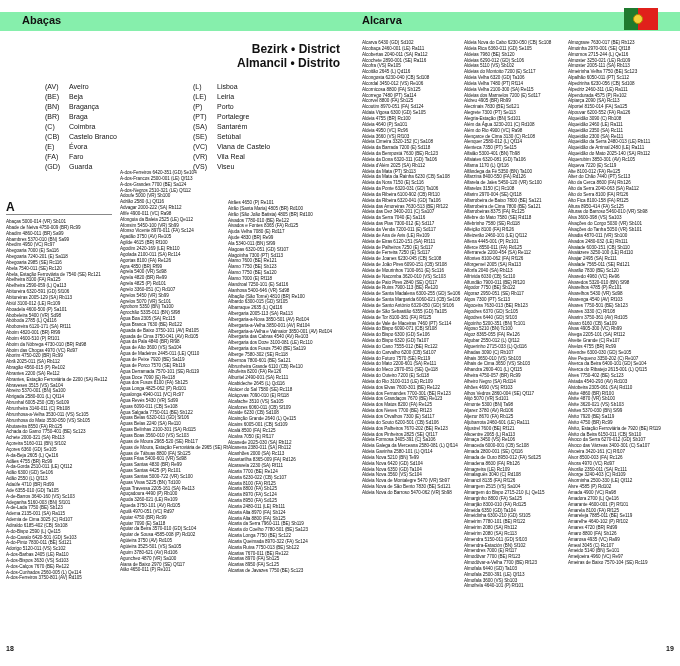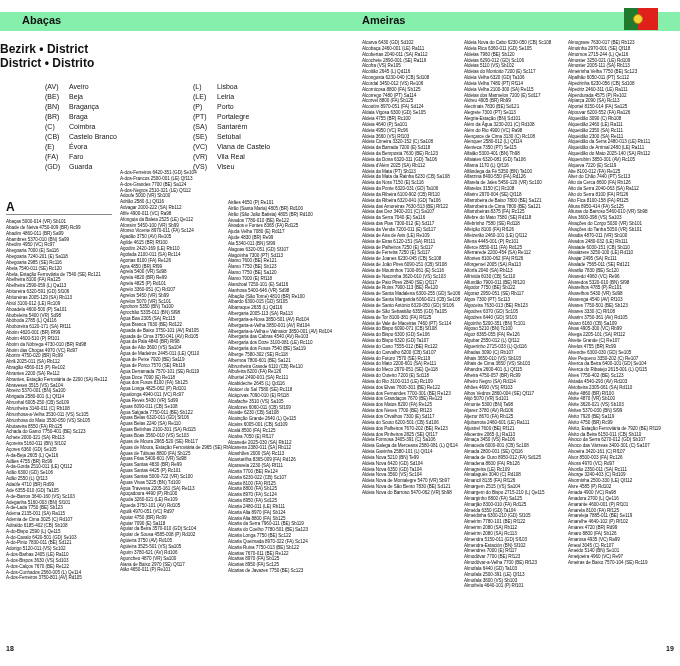--- a/index.html
+++ b/index.html
@@ -10,42 +10,42 @@
 .header-bar{position:absolute;top:12px;height:19px;background:#86efac}
 .left .header-bar{left:0;width:340px}
 .right .header-bar{left:0;width:340px}
 .header-title{position:absolute;top:2px;font-weight:bold;font-size:11px;color:#111}
 .left .header-title{left:22px}
 .right .header-title{left:22px}
 .flag{position:absolute;left:284px;top:8px;width:34px;height:22px;display:flex}
 .flag .g{width:40%;background:#1f7a2e}
 .flag .r{width:60%;background:#e0201b}
 .flag .emb{position:absolute;left:9px;top:6px;width:10px;height:10px;border-radius:50%;background:#f3d23a;border:1px solid #b38b00}
-.district-title{position:absolute;left:0;width:340px;top:42px;text-align:left;font-weight:bold;font-size:12px;line-height:14px}
+.district-title{position:absolute;left:0;width:340px;top:42px;text-align:right;font-weight:bold;font-size:12px;line-height:14px}
 .dist-list{position:absolute;top:82px;font-size:7px;line-height:10px}
 .dist-list.a{left:45px}
 .dist-list.b{left:193px}
 .dist-row{display:flex}
 .dist-code{width:24px}
 .letter{position:absolute;left:6px;top:200px;font-weight:bold;font-size:12px}
 .letter-line{position:absolute;left:6px;top:214px;width:106px;height:1px;background:#888}
 .col{position:absolute;font-size:4.6px;line-height:5.85px;white-space:nowrap;overflow:hidden;letter-spacing:-0.05px}
 .col div{padding-left:3px;text-indent:-3px}
 .page-num{position:absolute;top:645px;font-weight:bold;font-size:7px}
 </style>
 </head>
 <body>
 
 <div class="page left">
   <div class="header-bar">
     <span class="header-title">Abaças</span>
   </div>
   <div class="district-title">
     <div>Bezirk • District</div>
-    <div>District • Distrito</div>
+    <div>Almancil • Distrito</div>
   </div>
   <div class="dist-list a" id="distA">
       <div class="dist-row">
         <span class="dist-code">(AV)</span>
         <span>Aveiro</span>
       </div>
       <div class="dist-row">
         <span class="dist-code">(BE)</span>
         <span>Beja</span>
       </div>
@@ -317,21 +317,21 @@
       <div>Alcarias 7670-011 (BE) Re122</div>
       <div>Alcarias 8970 (FA) Sb125</div>
       <div>Alcarias 8950 (FA) Sc125</div>
       <div>Alcarias de Javazes 7750 (BE) Sc123</div>
     </div>
   <div class="page-num" style="left:6px">18</div>
 </div>
 
 <div class="page right">
   <div class="header-bar">
-    <span class="header-title">Ameiras</span>
+    <span class="header-title">Alcarva</span>
   </div>
   <div class="flag">
     <div class="g"></div>
       <div class="r"></div>
       <div class="emb"></div>
   </div>
   <div class="col" id="rc0" style="left:22px;top:40px;width:104px;height:601px">
       <div>Alcarva 6430 (GD) Sd102</div>
       <div>Alcobaça 2460-001 (LE) Ra111</div>
       <div>Alcobertas 2040-011 (SA) Ra112</div>

